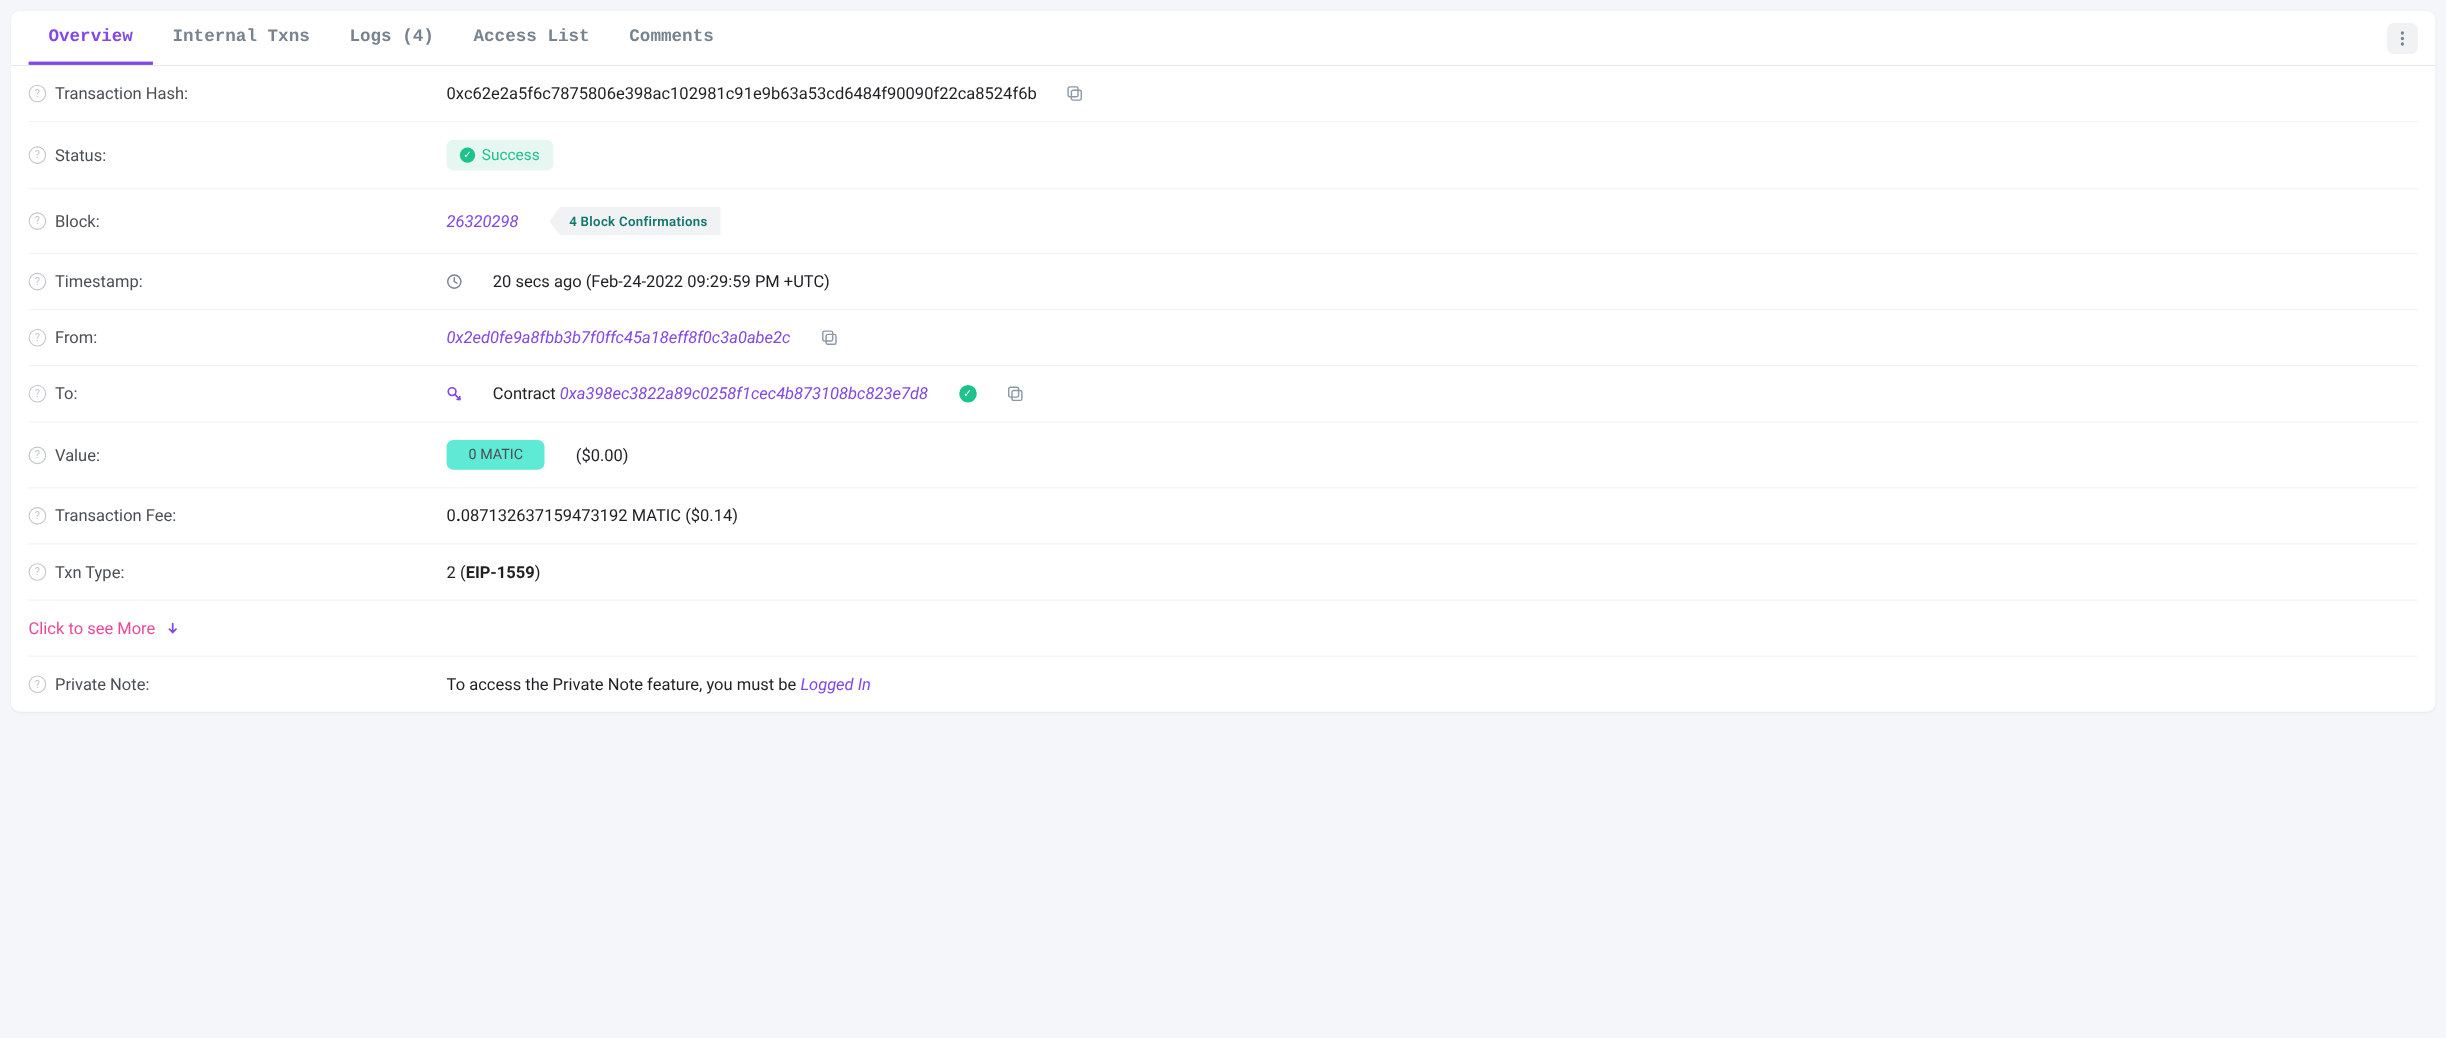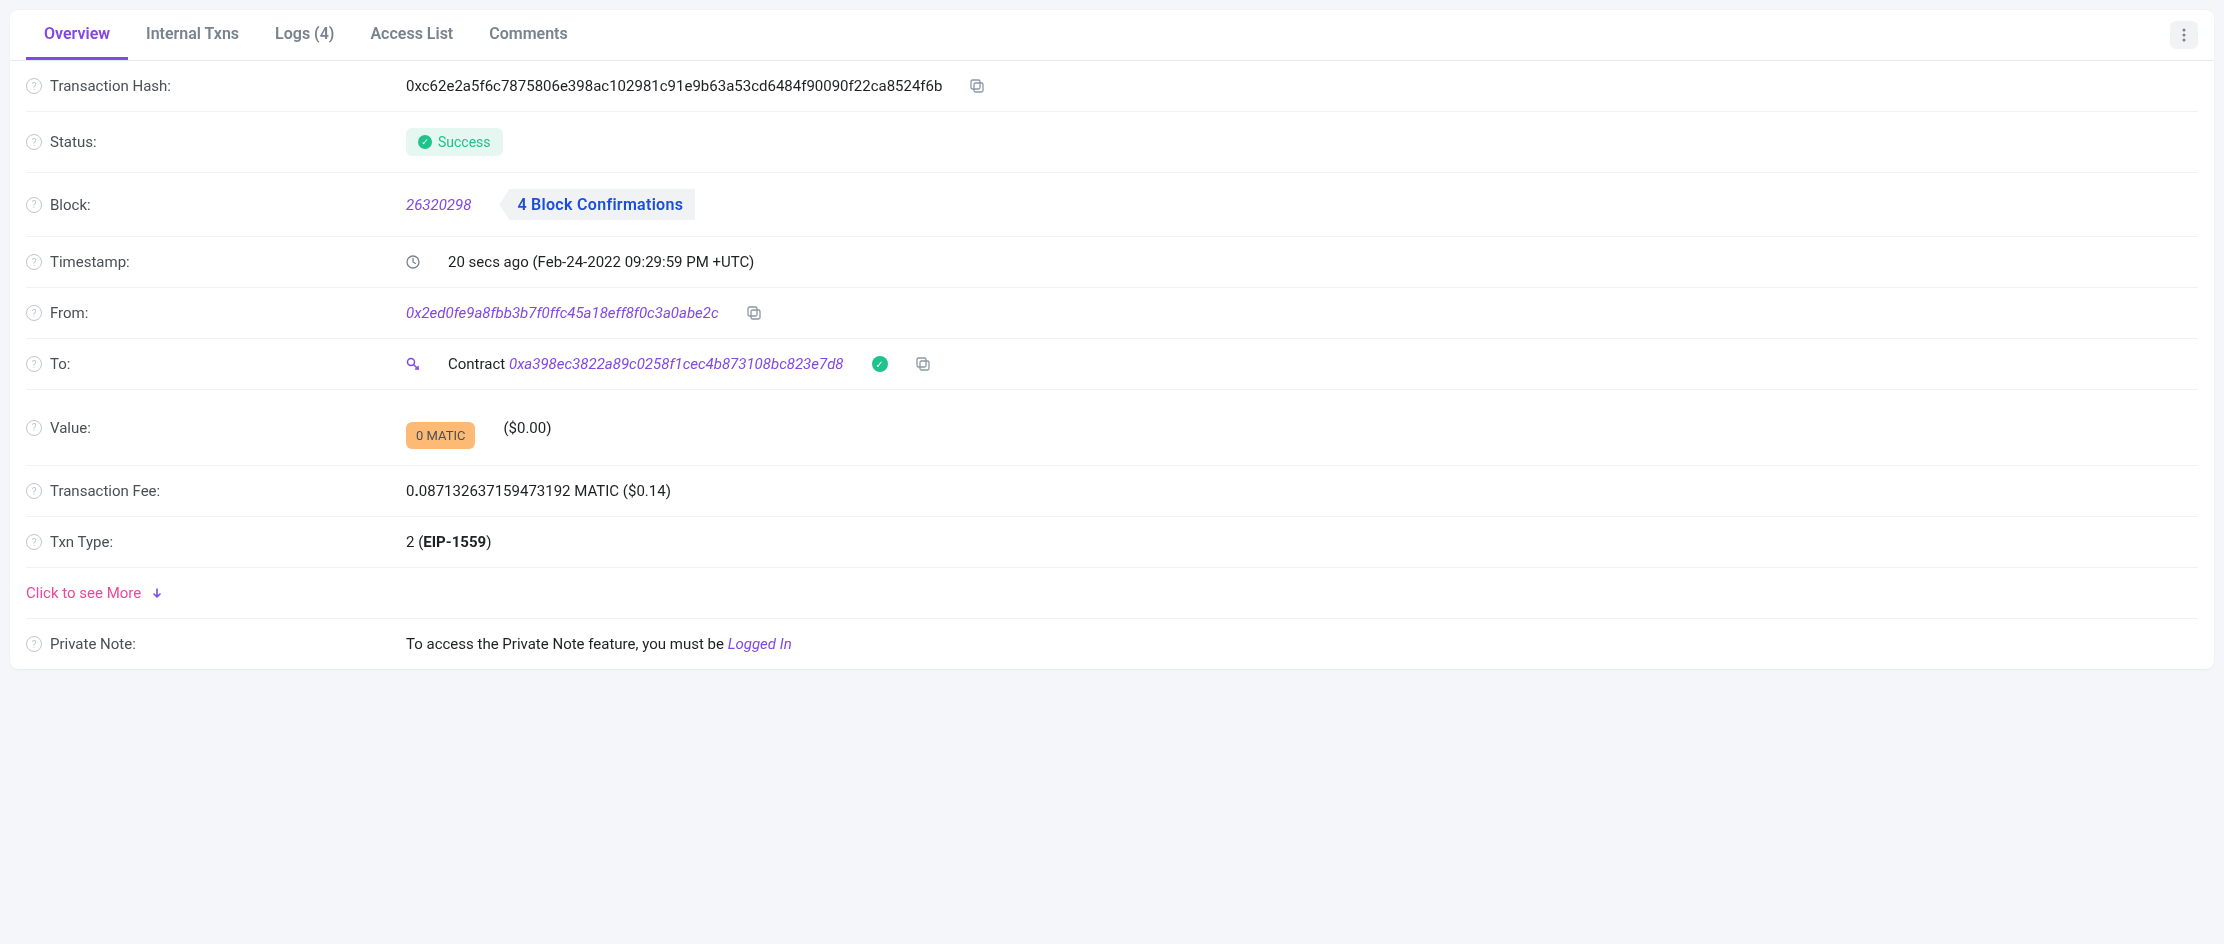--- a/index.html
+++ b/index.html
@@ -23,20 +23,21 @@
   border-bottom: 1px solid #e7eaf3;
   position: relative;
 }
 .tab {
   padding: 14px 18px;
   font-size: 16px;
   font-weight: 600;
   color: #77838f;
   cursor: pointer;
   border-bottom: 3px solid transparent;
+  font-family: Liberation Mono, monospace;
 }
 .tab.active {
   color: #8247e5;
   border-bottom-color: #8247e5;
 }
 .tab-spacer { flex: 1; }
 .more-btn {
   width: 28px;
   height: 28px;
   border-radius: 6px;
@@ -105,22 +106,22 @@
   border-radius: 50%;
   display: inline-flex;
   align-items: center;
   justify-content: center;
   color: #fff;
   font-size: 9px;
 }
 .link { color: #8247e5; cursor: pointer; font-style: italic; }
 .confirmations {
   background: #f1f2f4;
-  color: #1d4ed8;
-  font-size: 16px;
+  color: #0f766e;
+  font-size: 12px;
   font-weight: 600;
   letter-spacing: 0.3px;
   padding: 6px 12px 6px 18px;
   position: relative;
   display: inline-block;
   clip-path: polygon(10px 0, 100% 0, 100% 100%, 10px 100%, 0 50%);
 }
 .clock-icon {
   color: #77838f;
 }
@@ -129,26 +130,25 @@
   height: 16px;
   background: #1ec28b;
   border-radius: 50%;
   display: inline-flex;
   align-items: center;
   justify-content: center;
   color: #fff;
   font-size: 10px;
 }
 .value-badge {
-  background: #fdba74;
-  padding: 6px 10px;
+  background: #5eead4;
+  padding: 6px 20px;
   border-radius: 6px;
   font-size: 13px;
   color: #4a4f55;
-  margin-top: 16px;
 }
 .see-more {
   padding: 16px 0;
   border-bottom: 1px solid #f1f2f4;
 }
 .see-more-link {
   color: #ec4899;
   cursor: pointer;
   display: inline-flex;
   align-items: center;

